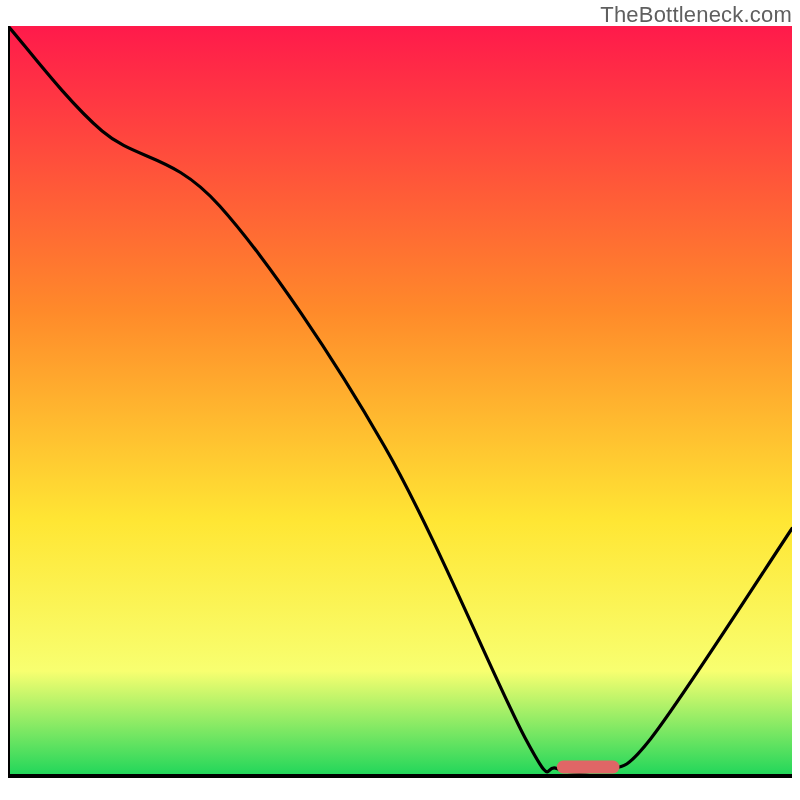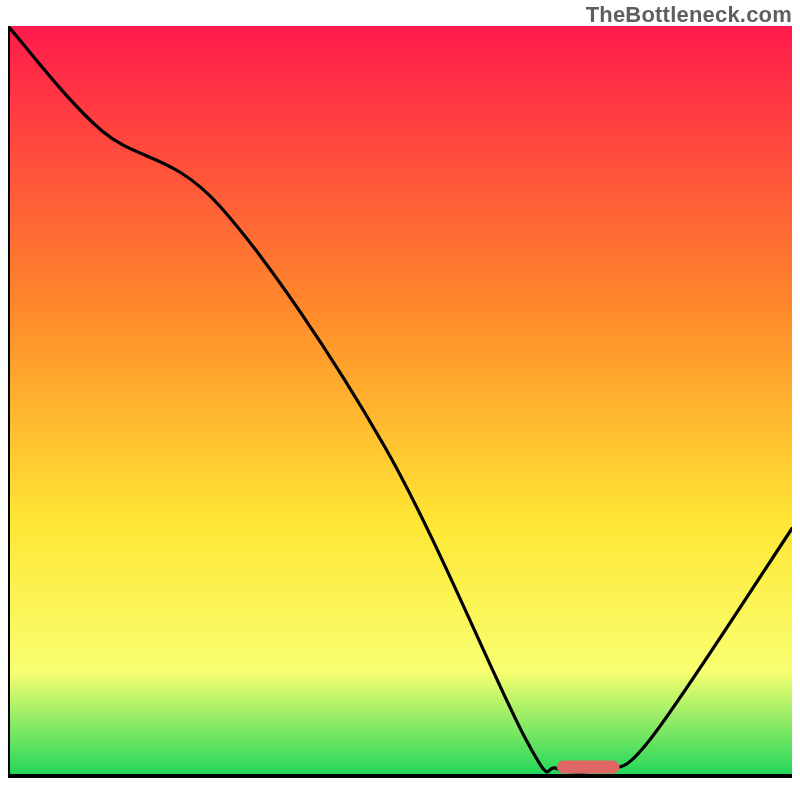--- a/index.html
+++ b/index.html
@@ -14,21 +14,21 @@
     position: relative;
     width: 800px;
     height: 800px;
   }
   .watermark {
     position: absolute;
     top: 2px;
     right: 8px;
     font-family: Arial, Helvetica, sans-serif;
     font-size: 22px;
-    font-weight: bold;
+    font-weight: normal;
     color: #5f5f5f;
     letter-spacing: 0.2px;
     z-index: 3;
   }
   .plot {
     position: absolute;
     left: 8px;
     top: 26px;
     width: 784px;
     height: 766px;

